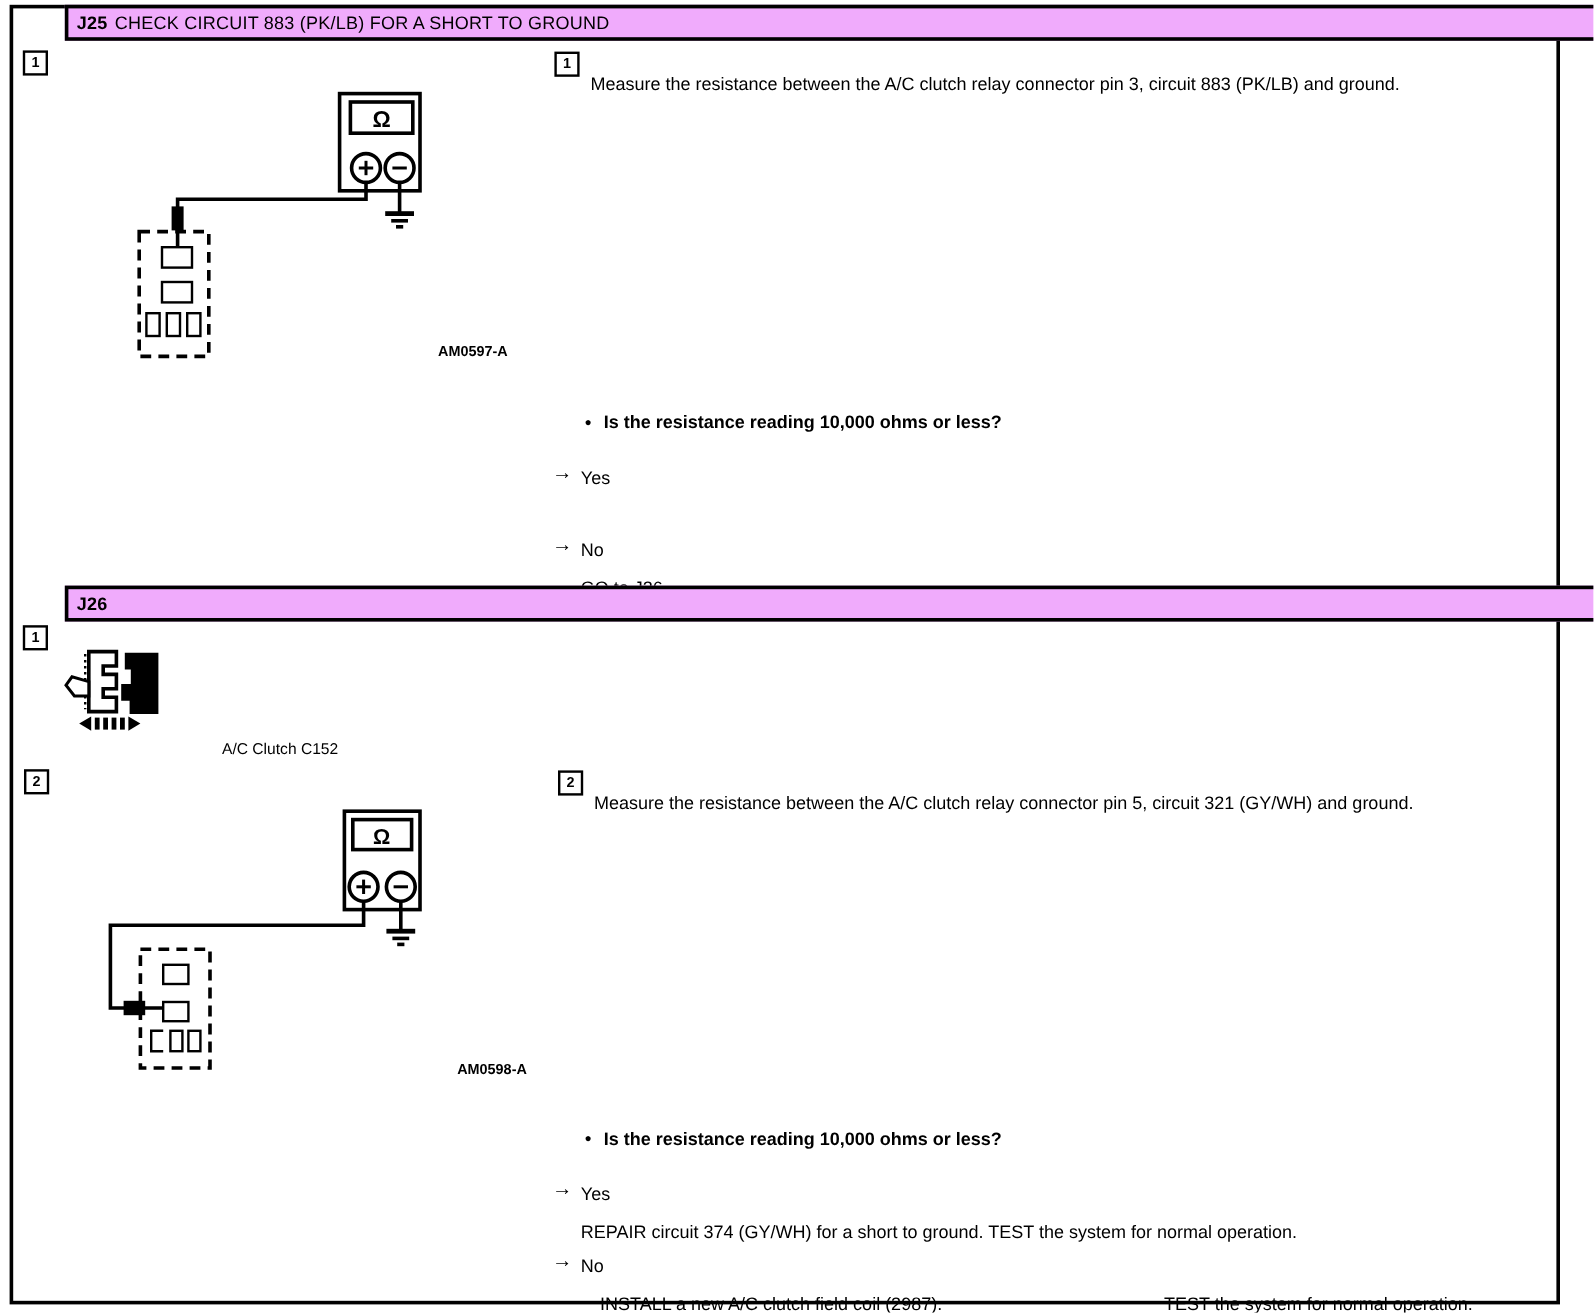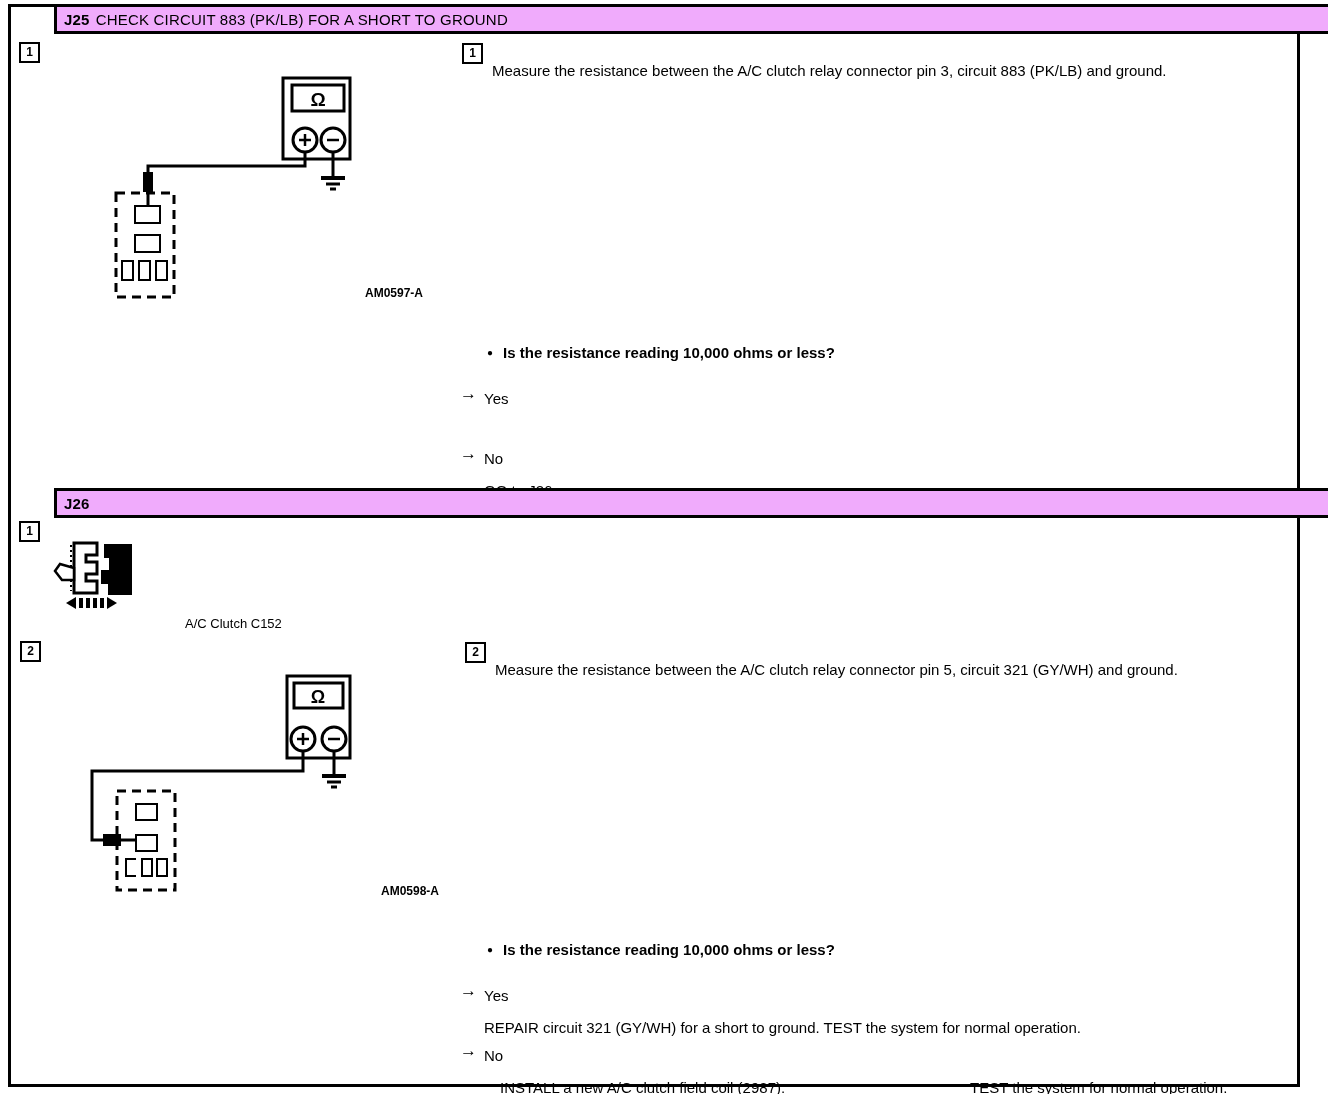--- a/index.html
+++ b/index.html
@@ -160,20 +160,20 @@
 
   <div class="marker" style="left:465px; top:642px;">2</div>
   <div class="body-text" style="left:495px; top:646px; width:820px;">Measure the resistance between the A/C clutch relay connector pin 5, circuit 321 (GY/WH) and ground.</div>
 
   <div class="question-row" style="left:487px; top:941px;">
     <span class="bullet">●</span><span>Is the resistance reading 10,000 ohms or less?</span>
   </div>
 
   <div class="result-arrow" style="left:460px; top:981px;">→</div>
   <div class="result-label" style="left:484px; top:987px;">Yes</div>
-  <div class="body-text" style="left:484px; top:1004px; width:800px;">REPAIR circuit 321 (GY/WH) for a short to ground. TEST the system for normal operation.</div>
+  <div class="body-text" style="left:484px; top:1004px; width:800px;">REPAIR circuit 374 (GY/WH) for a short to ground. TEST the system for normal operation.</div>
 
   <div class="result-arrow" style="left:460px; top:1041px;">→</div>
   <div class="result-label" style="left:484px; top:1047px;">No</div>
   <div class="body-text" style="left:500px; top:1064px;">INSTALL a new A/C clutch field coil (2987).</div>
   <div class="body-text" style="left:970px; top:1064px;">TEST the system for normal operation.</div>
 
 </div>
 
 </body></html>

